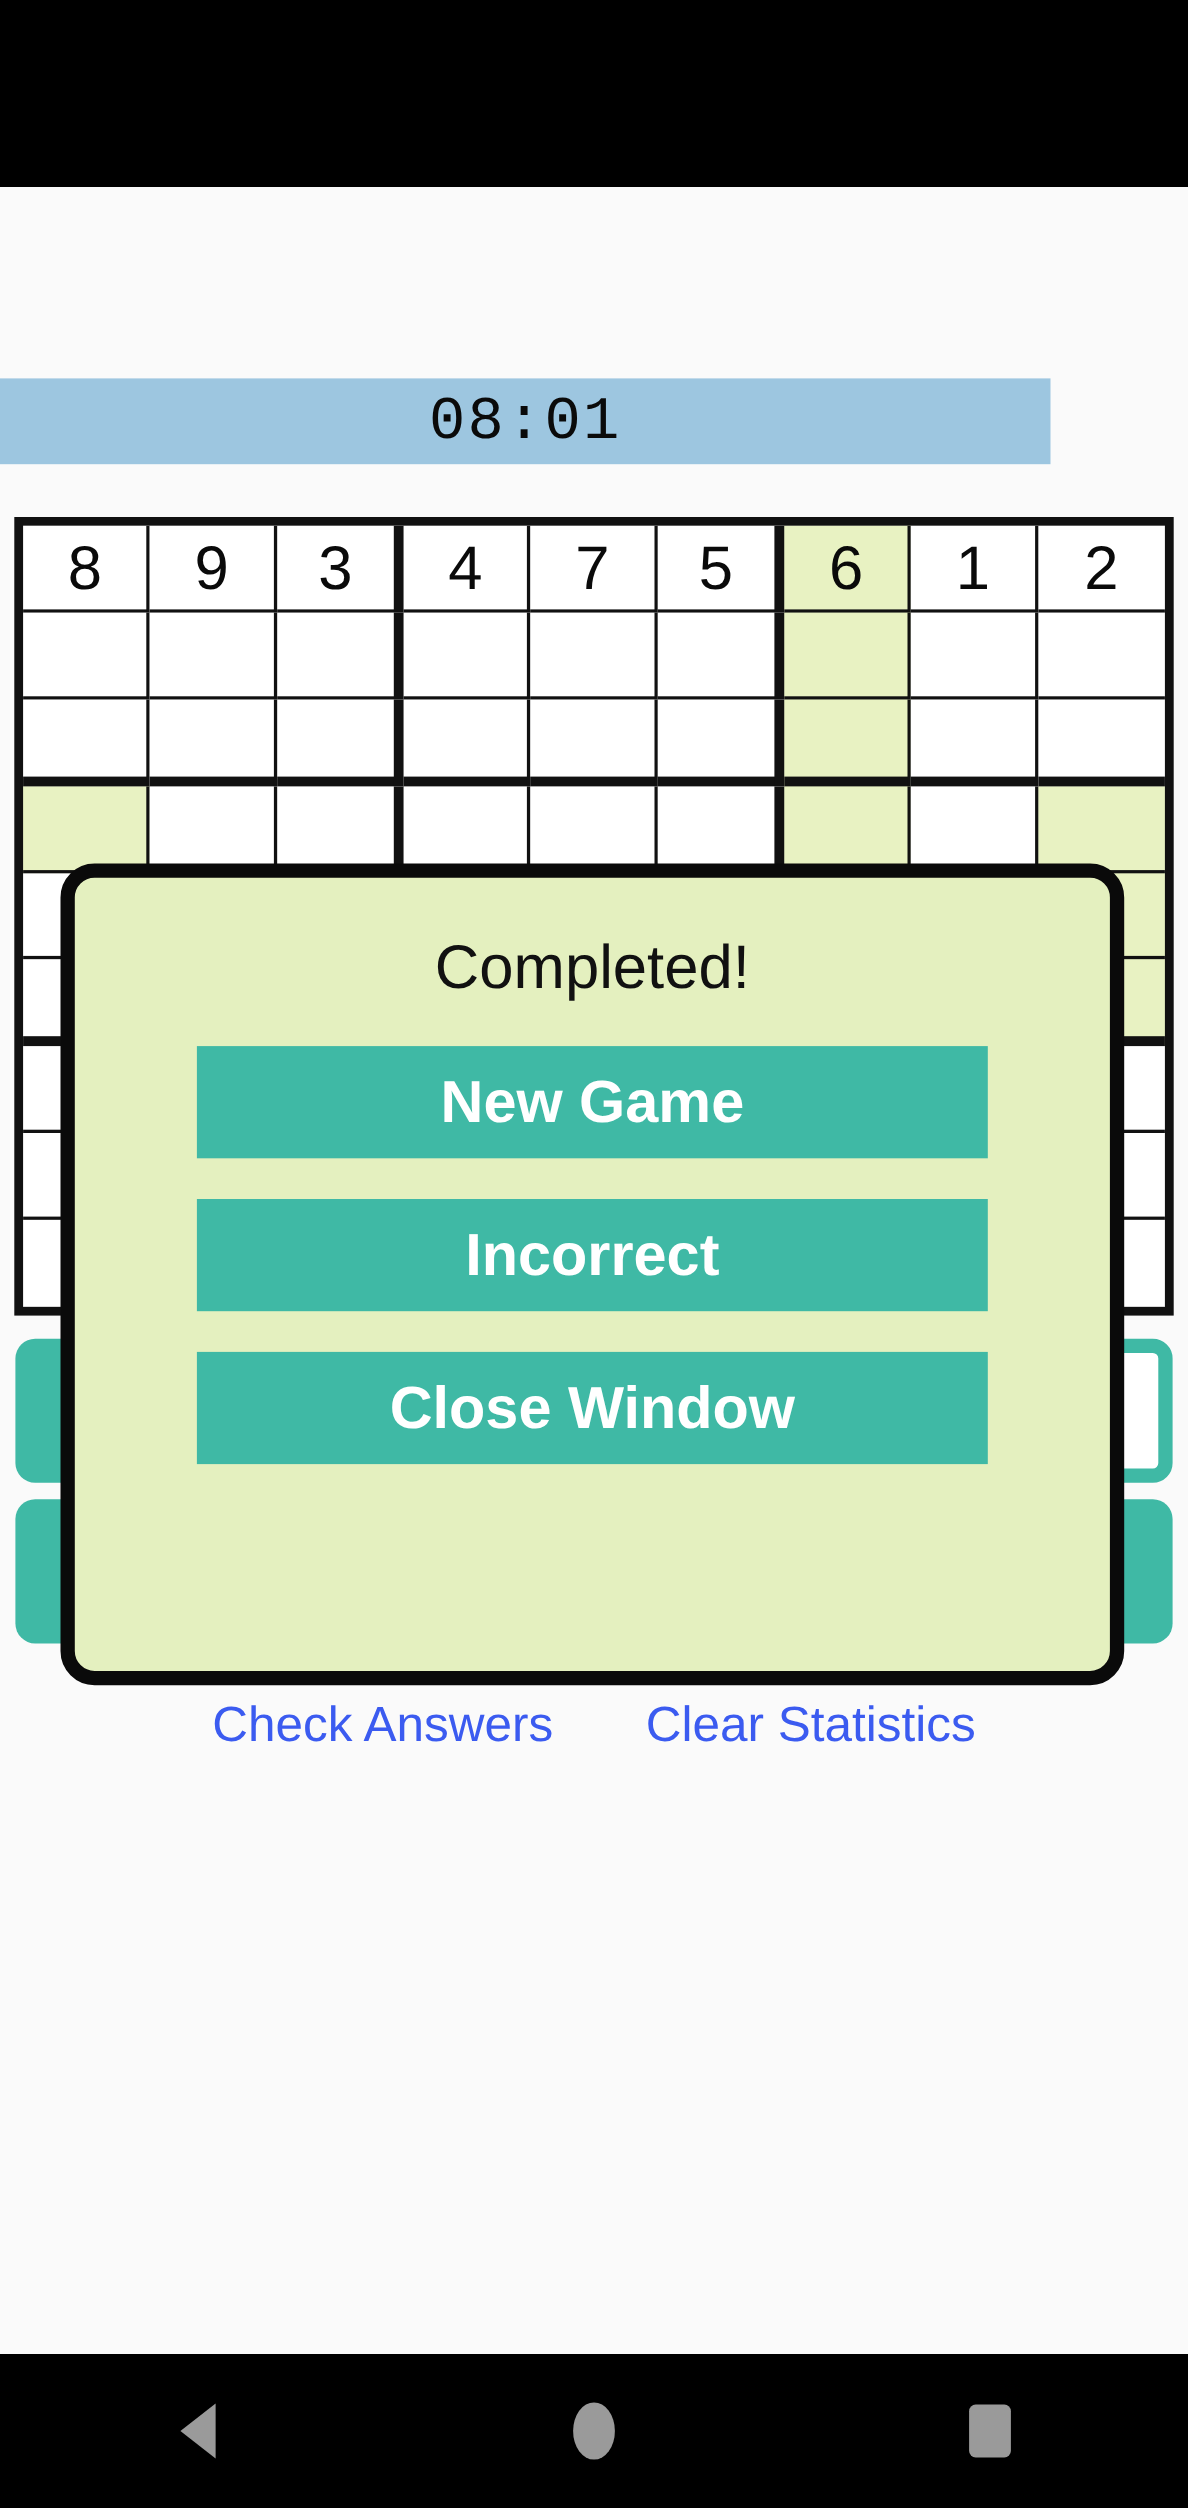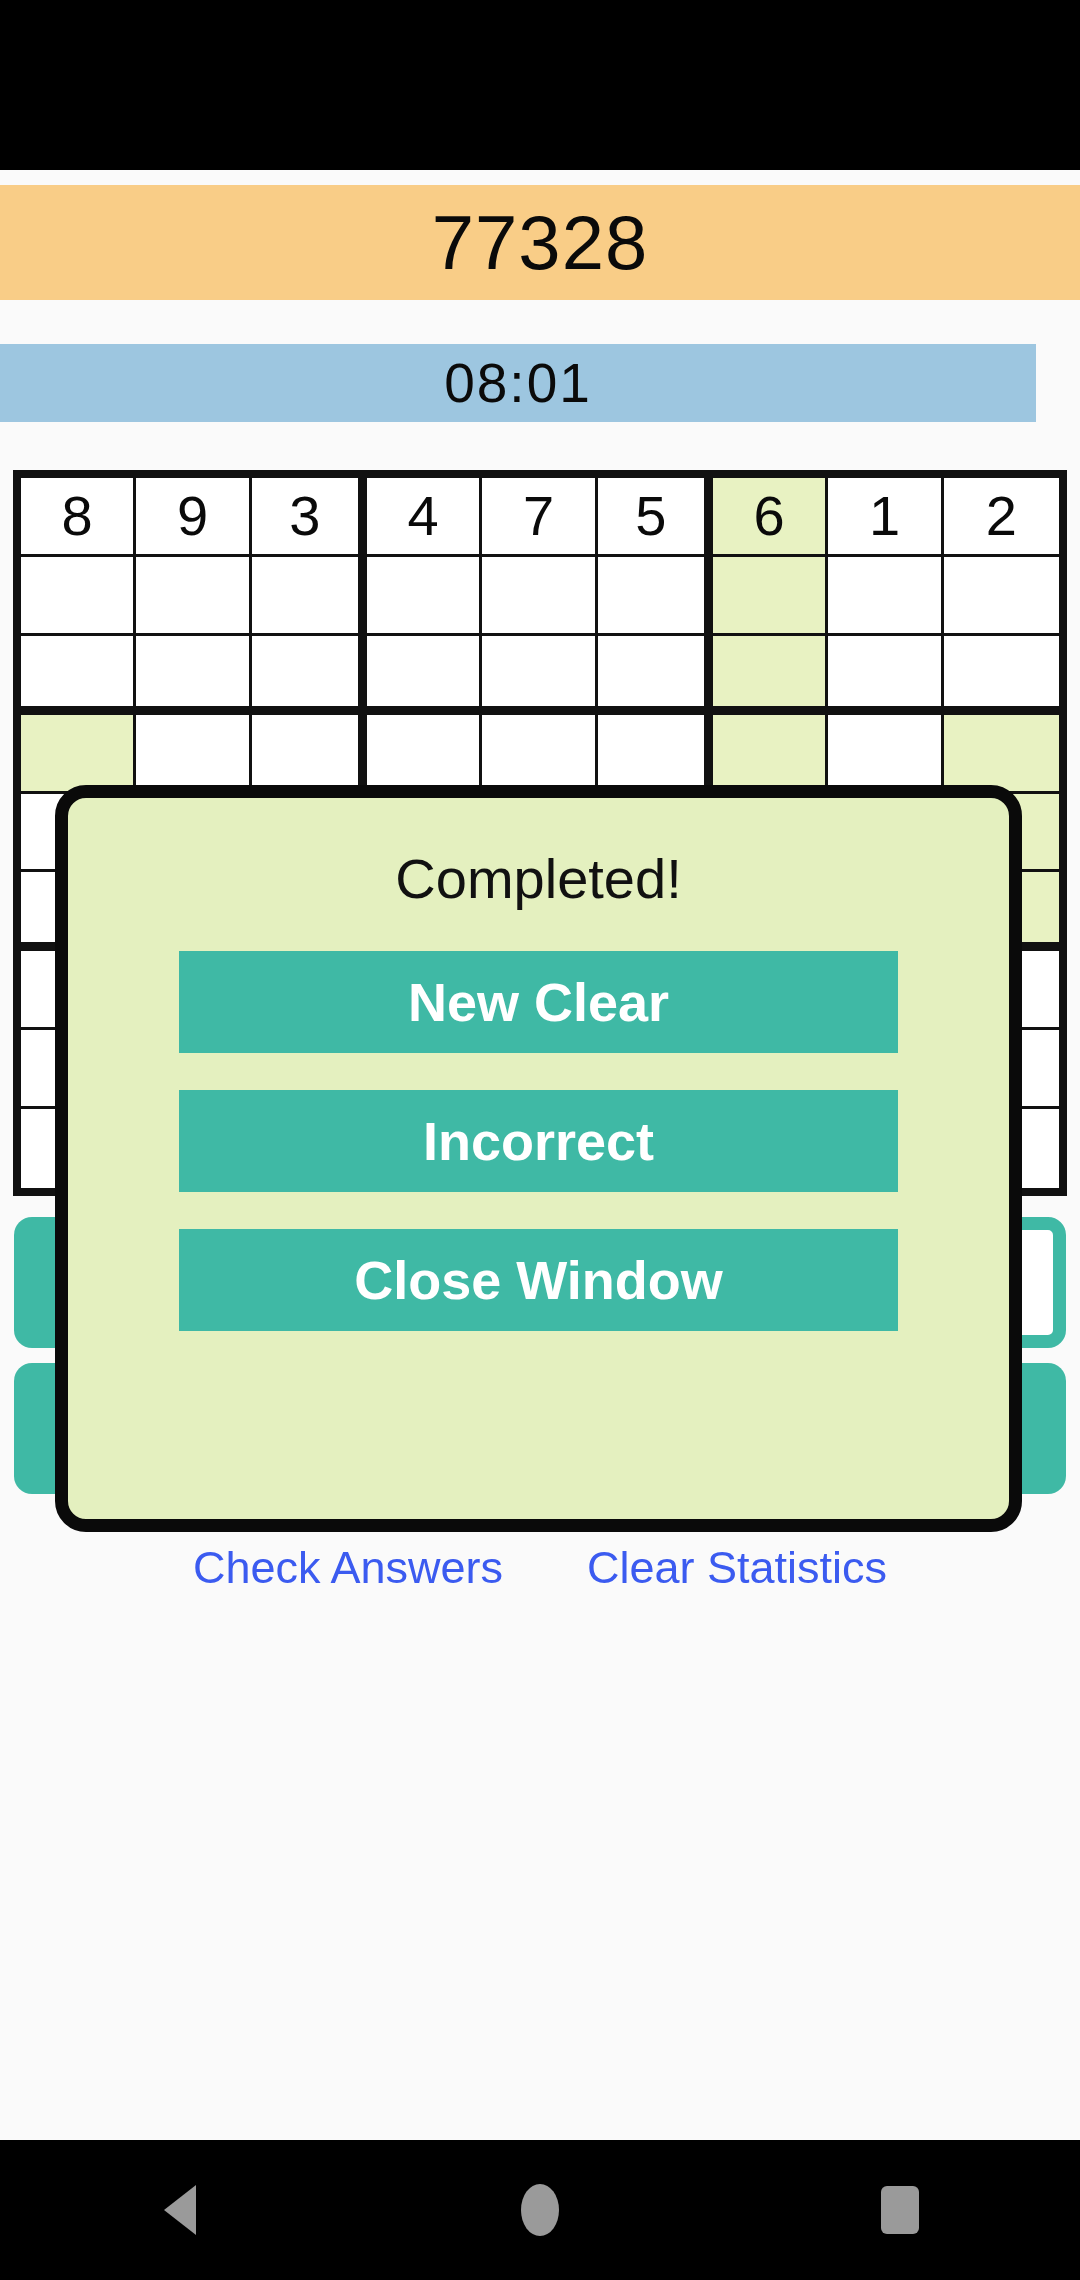--- a/index.html
+++ b/index.html
@@ -56,26 +56,27 @@
     font-size: 76px;
     color: #0a0a0a;
     letter-spacing: 1px;
     line-height: 1;
   }
 
   
   .timer-bar {
     position: absolute;
     left: 0; top: 174px;
-    width: 1036px;
+    width: 955px;
     height: 78px;
     background: #9dc6e0;
     display: flex;
     align-items: center;
     justify-content: center;
+    font-family: Liberation Mono, monospace;
   }
   .timer-text {
     font-size: 55px;
     color: #0a0a0a;
     letter-spacing: 2px;
     line-height: 1;
   }
 
   
   .grid-wrap {
@@ -250,23 +251,20 @@
 </style>
 </head>
 <body>
 
 <div id="screen">
 
   <div class="status-bar"></div>
 
   <div class="app-body">
 
-    <div class="title-bar">
-      <div class="title-text">77328</div>
-    </div>
 
     <div class="timer-bar">
       <div class="timer-text">08:01</div>
     </div>
 
     <div class="grid-wrap">
       <div class="grid" id="sudoku-grid">
           <div class="cell">8</div>
           <div class="cell">9</div>
           <div class="cell col3">3</div>
@@ -346,21 +344,21 @@
           <div class="cell row9">2</div>
           <div class="cell col3 row9">7</div>
           <div class="cell hl row9">8</div>
           <div class="cell row9">3</div>
           <div class="cell col9 row9">9</div>
         </div>
     </div>
 
     <div class="dialog">
       <div class="dialog-title">Completed!</div>
-      <button class="dialog-btn first">New Clear</button>
+      <button class="dialog-btn first">New Game</button>
       <button class="dialog-btn">Incorrect</button>
       <button class="dialog-btn">Close Window</button>
     </div>
 
     <div class="numpad" id="numpad">
         <div class="pad-row">
           <button class="pad-key del">DEL</button>
           <button class="pad-key">1</button>
           <button class="pad-key">2</button>
           <button class="pad-key">3</button>

